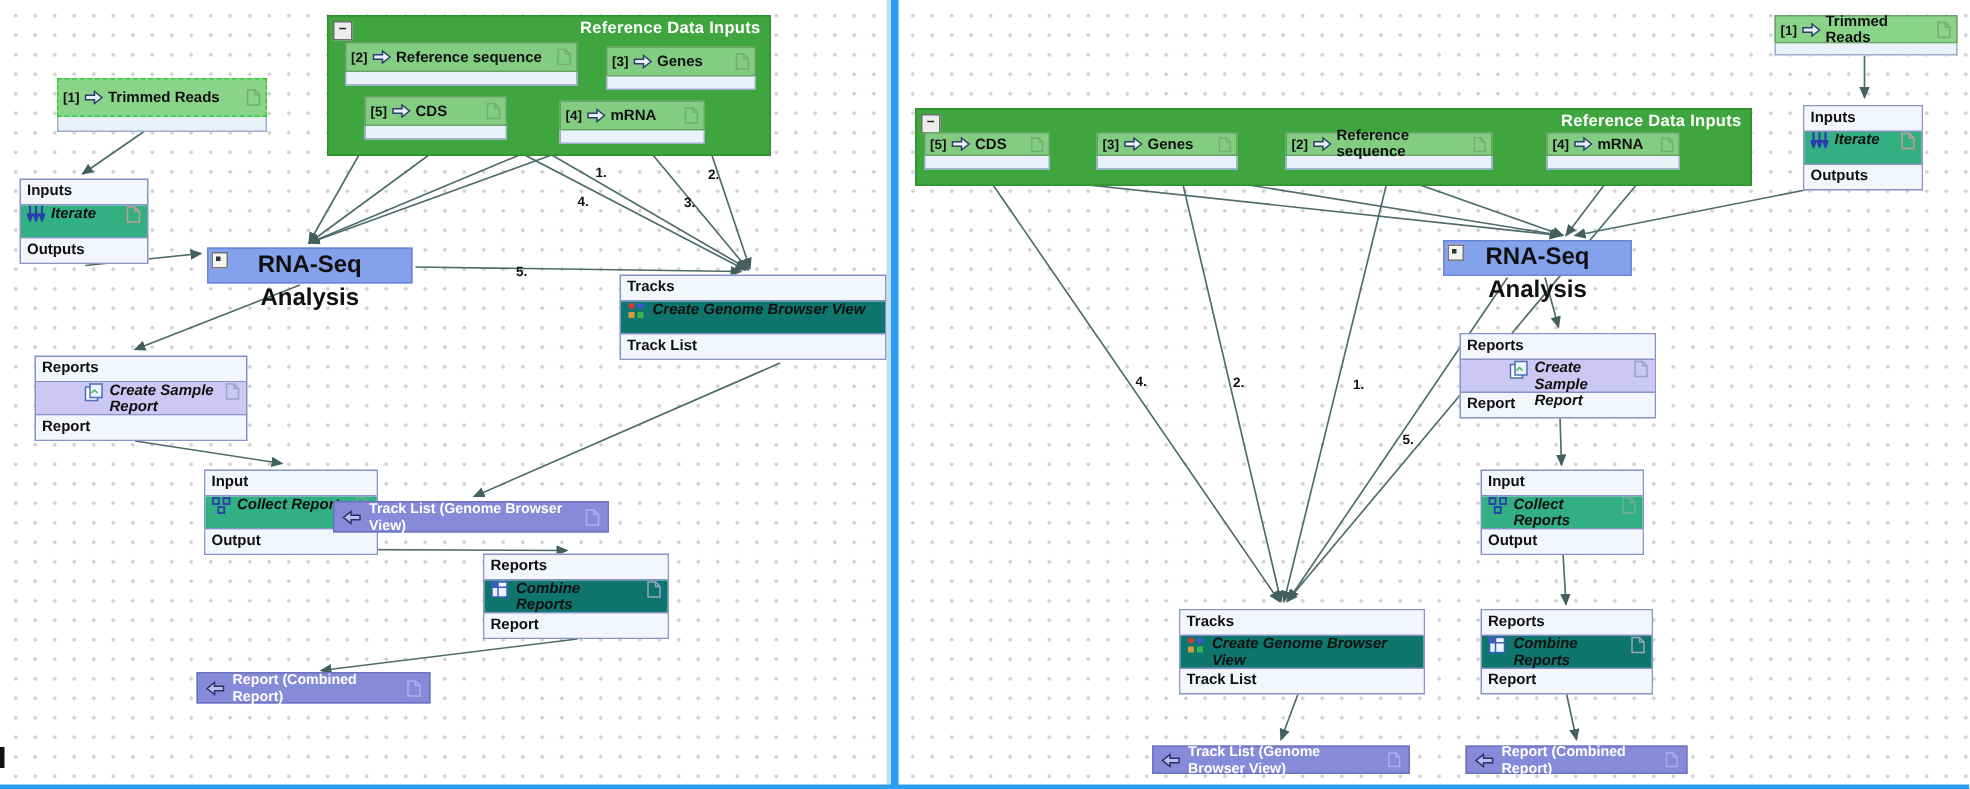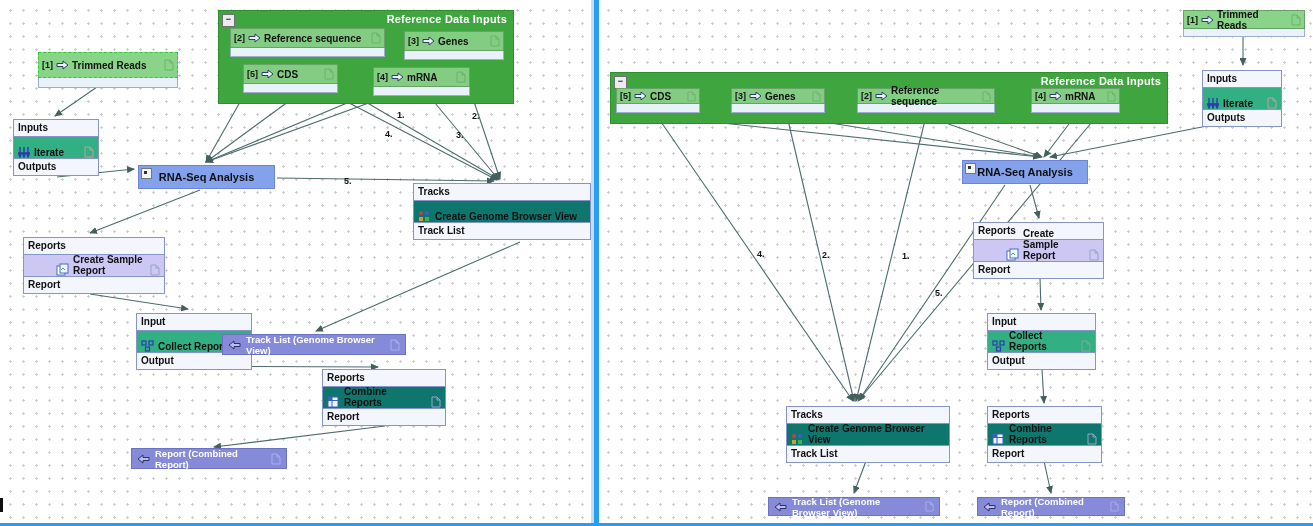--- a/index.html
+++ b/index.html
@@ -25,30 +25,30 @@
   .gnode-hdr{display:flex;align-items:center;gap:3px;padding:0 3px;box-sizing:border-box;
     background:var(--node-green,#83cd83);border:1px solid #69a269;font-size:10px;font-weight:bold;color:#101010;}
   .gnode-hdr.selected{border:1px dashed #2ecc2e;}
   .gnode-bar{box-sizing:border-box;background:#eaf2f9;border:1px solid #9daecf;border-top:none;}
   .pfx{font-size:9px;font-weight:bold;}
 
   
   .io-node{position:absolute;border:1px solid #8794c9;background:#f3f6fc;box-sizing:border-box;}
   .io-row{height:16px;line-height:16px;padding:0 4px;font-size:10px;font-weight:bold;color:#101010;
     border-bottom:1px solid #8794c9;background:#f3f6fc;}
-  .io-mid{height:21px;display:flex;align-items:flex-end;gap:4px;padding:0 4px;font-size:10px;font-weight:bold;
-    color:#101010;border-bottom:1px solid #8794c9;}
+  .io-mid{height:21px;display:flex;align-items:flex-start;gap:4px;padding:0 4px;font-size:10px;font-weight:bold;
+    color:#101010;border-bottom:1px solid #8794c9;font-style:italic;}
   .io-last{border-bottom:none;}
   .bg-teal{background:var(--iterate-teal,#32b084);}
   .bg-lavender{background:var(--report-lavender,#ccc7f3);padding-left:32px;}
   .bg-plain{background:#0f766e;}
 
   
   .rna{position:absolute;background:var(--rnaseq-blue,#84a2ec);border:1px solid #6b84d6;
-    text-align:center;font-size:11px;font-weight:bold;color:#101010;box-sizing:border-box;}
+    text-align:center;font-size:16px;font-weight:bold;color:#101010;box-sizing:border-box;}
   .rna-label{line-height:22px;}
   .corner-btn{position:absolute;left:2px;top:2px;width:9px;height:9px;background:#f4f4f4;border:1px solid #767676;}
   .corner-btn:after{content:"";position:absolute;left:2px;top:2px;width:3px;height:3px;background:#333;}
 
   
   .out-node{position:absolute;display:flex;align-items:center;gap:5px;padding:0 5px;box-sizing:border-box;
     background:var(--output-purple,#858ad9);border:1px solid #6d72c0;color:#ffffff;
     font-size:9.5px;font-weight:bold;}
 
   .doc{margin-left:auto;flex:0 0 auto;}

